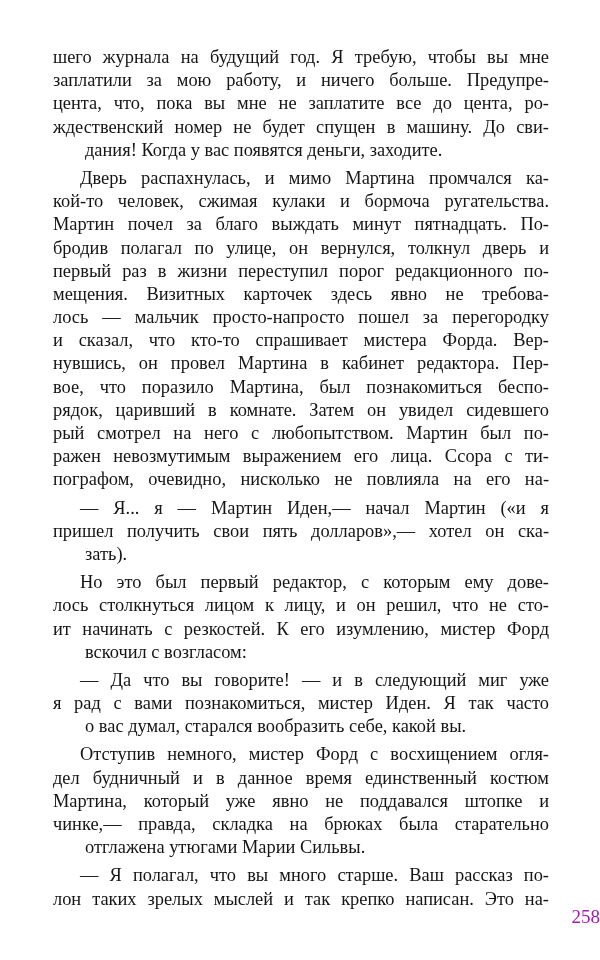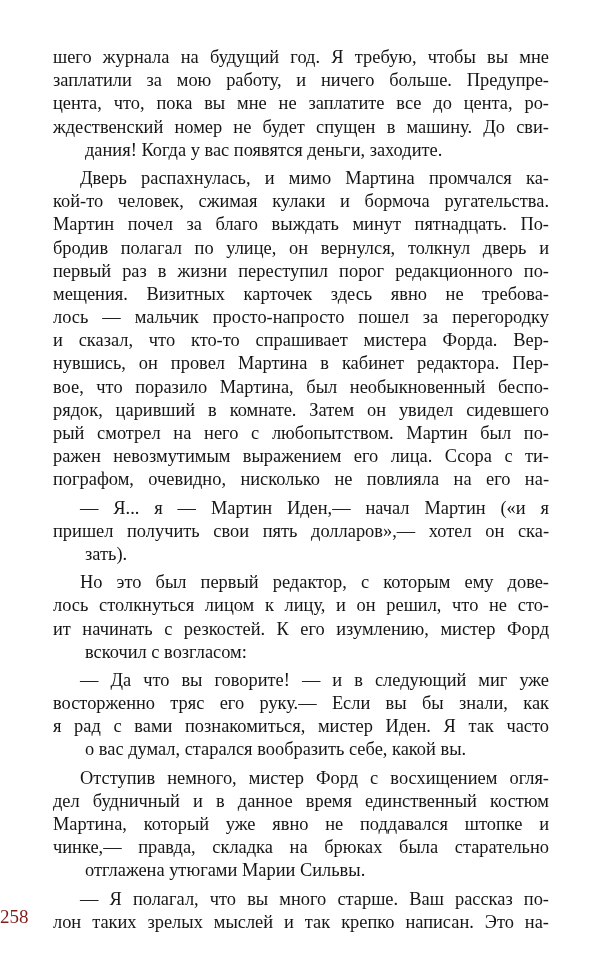--- a/index.html
+++ b/index.html
@@ -11,22 +11,22 @@
   }
   .line {
     display: block; white-space: nowrap; text-align: justify;
     text-align-last: justify; height: 23.2px; overflow: visible;
   }
   .line.last { text-align-last: left; margin-left: 32px; }
   .line.indent { padding-left: 27px; }
   .para { margin-bottom: 5px; }
   .pagenum {
     position: absolute; left: 0; width: 600px; top: 906px;
-    text-align: left; font-family: "Liberation Serif", serif;
-    font-size: 19px; color: #7f1d1d;
+    text-align: right; font-family: "Liberation Serif", serif;
+    font-size: 19px; color: #a21caf;
   }
 </style>
 </head>
 <body>
 
 <div class="page" id="page">
     <div class="para">
       <span class="line">шего журнала на будущий год. Я требую, чтобы вы мне</span>
       <span class="line">заплатили за мою работу, и ничего больше. Предупре-</span>
       <span class="line">цента, что, пока вы мне не заплатите все до цента, ро-</span>
@@ -36,40 +36,39 @@
     <div class="para">
       <span class="line indent">Дверь распахнулась, и мимо Мартина промчался ка-</span>
       <span class="line">кой-то человек, сжимая кулаки и бормоча ругательства.</span>
       <span class="line">Мартин почел за благо выждать минут пятнадцать. По-</span>
       <span class="line">бродив полагал по улице, он вернулся, толкнул дверь и</span>
       <span class="line">первый раз в жизни переступил порог редакционного по-</span>
       <span class="line">мещения. Визитных карточек здесь явно не требова-</span>
       <span class="line">лось — мальчик просто-напросто пошел за перегородку</span>
       <span class="line">и сказал, что кто-то спрашивает мистера Форда. Вер-</span>
       <span class="line">нувшись, он провел Мартина в кабинет редактора. Пер-</span>
-      <span class="line">вое, что поразило Мартина, был необыкновенный беспо-</span>
+      <span class="line">вое, что поразило Мартина, был познакомиться беспо-</span>
       <span class="line">рядок, царивший в комнате. Затем он увидел сидевшего</span>
       <span class="line">рый смотрел на него с любопытством. Мартин был по-</span>
       <span class="line">ражен невозмутимым выражением его лица. Ссора с ти-</span>
       <span class="line">пографом, очевидно, нисколько не повлияла на его на-</span>
     </div>
     <div class="para">
       <span class="line indent">— Я... я — Мартин Иден,— начал Мартин («и я</span>
       <span class="line">пришел получить свои пять долларов»,— хотел он ска-</span>
       <span class="line last">зать).</span>
     </div>
     <div class="para">
       <span class="line indent">Но это был первый редактор, с которым ему дове-</span>
       <span class="line">лось столкнуться лицом к лицу, и он решил, что не сто-</span>
       <span class="line">ит начинать с резкостей. К его изумлению, мистер Форд</span>
       <span class="line last">вскочил с возгласом:</span>
     </div>
     <div class="para">
       <span class="line indent">— Да что вы говорите! — и в следующий миг уже</span>
-      <span class="line">восторженно тряс его руку.— Если вы бы знали, как</span>
       <span class="line">я рад с вами познакомиться, мистер Иден. Я так часто</span>
       <span class="line last">о вас думал, старался вообразить себе, какой вы.</span>
     </div>
     <div class="para">
       <span class="line indent">Отступив немного, мистер Форд с восхищением огля-</span>
       <span class="line">дел будничный и в данное время единственный костюм</span>
       <span class="line">Мартина, который уже явно не поддавался штопке и</span>
       <span class="line">чинке,— правда, складка на брюках была старательно</span>
       <span class="line last">отглажена утюгами Марии Сильвы.</span>
     </div>

